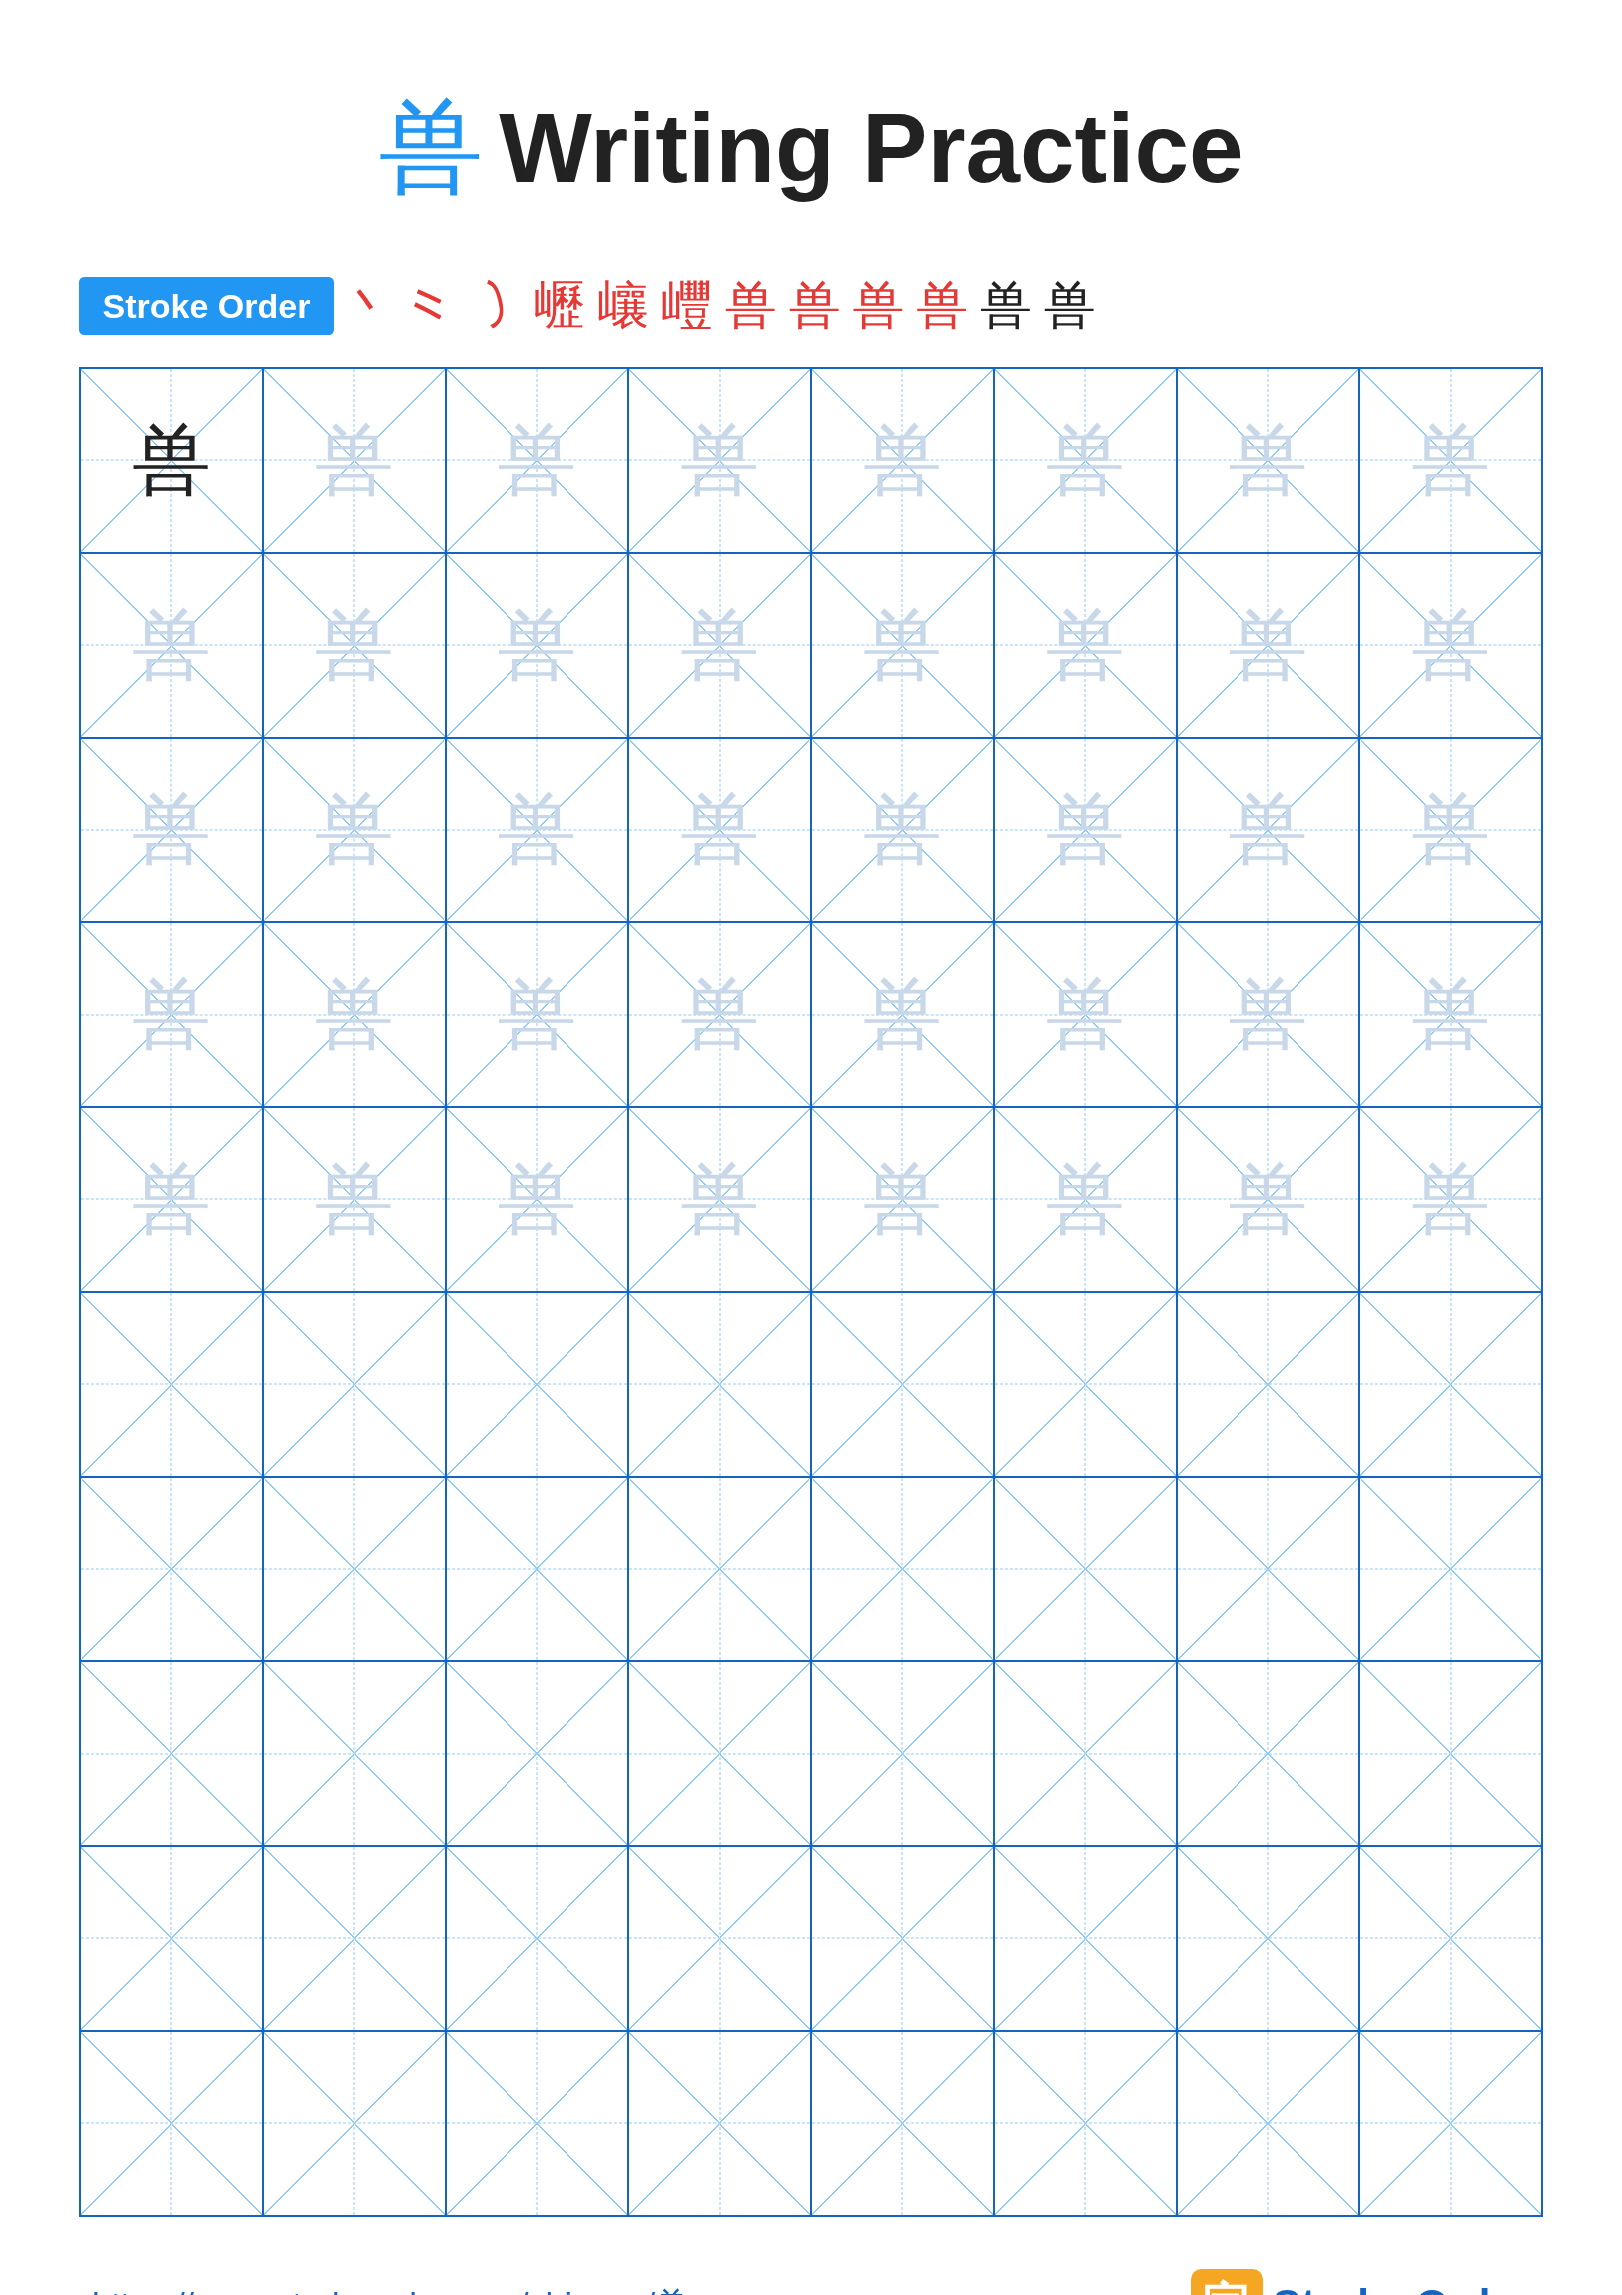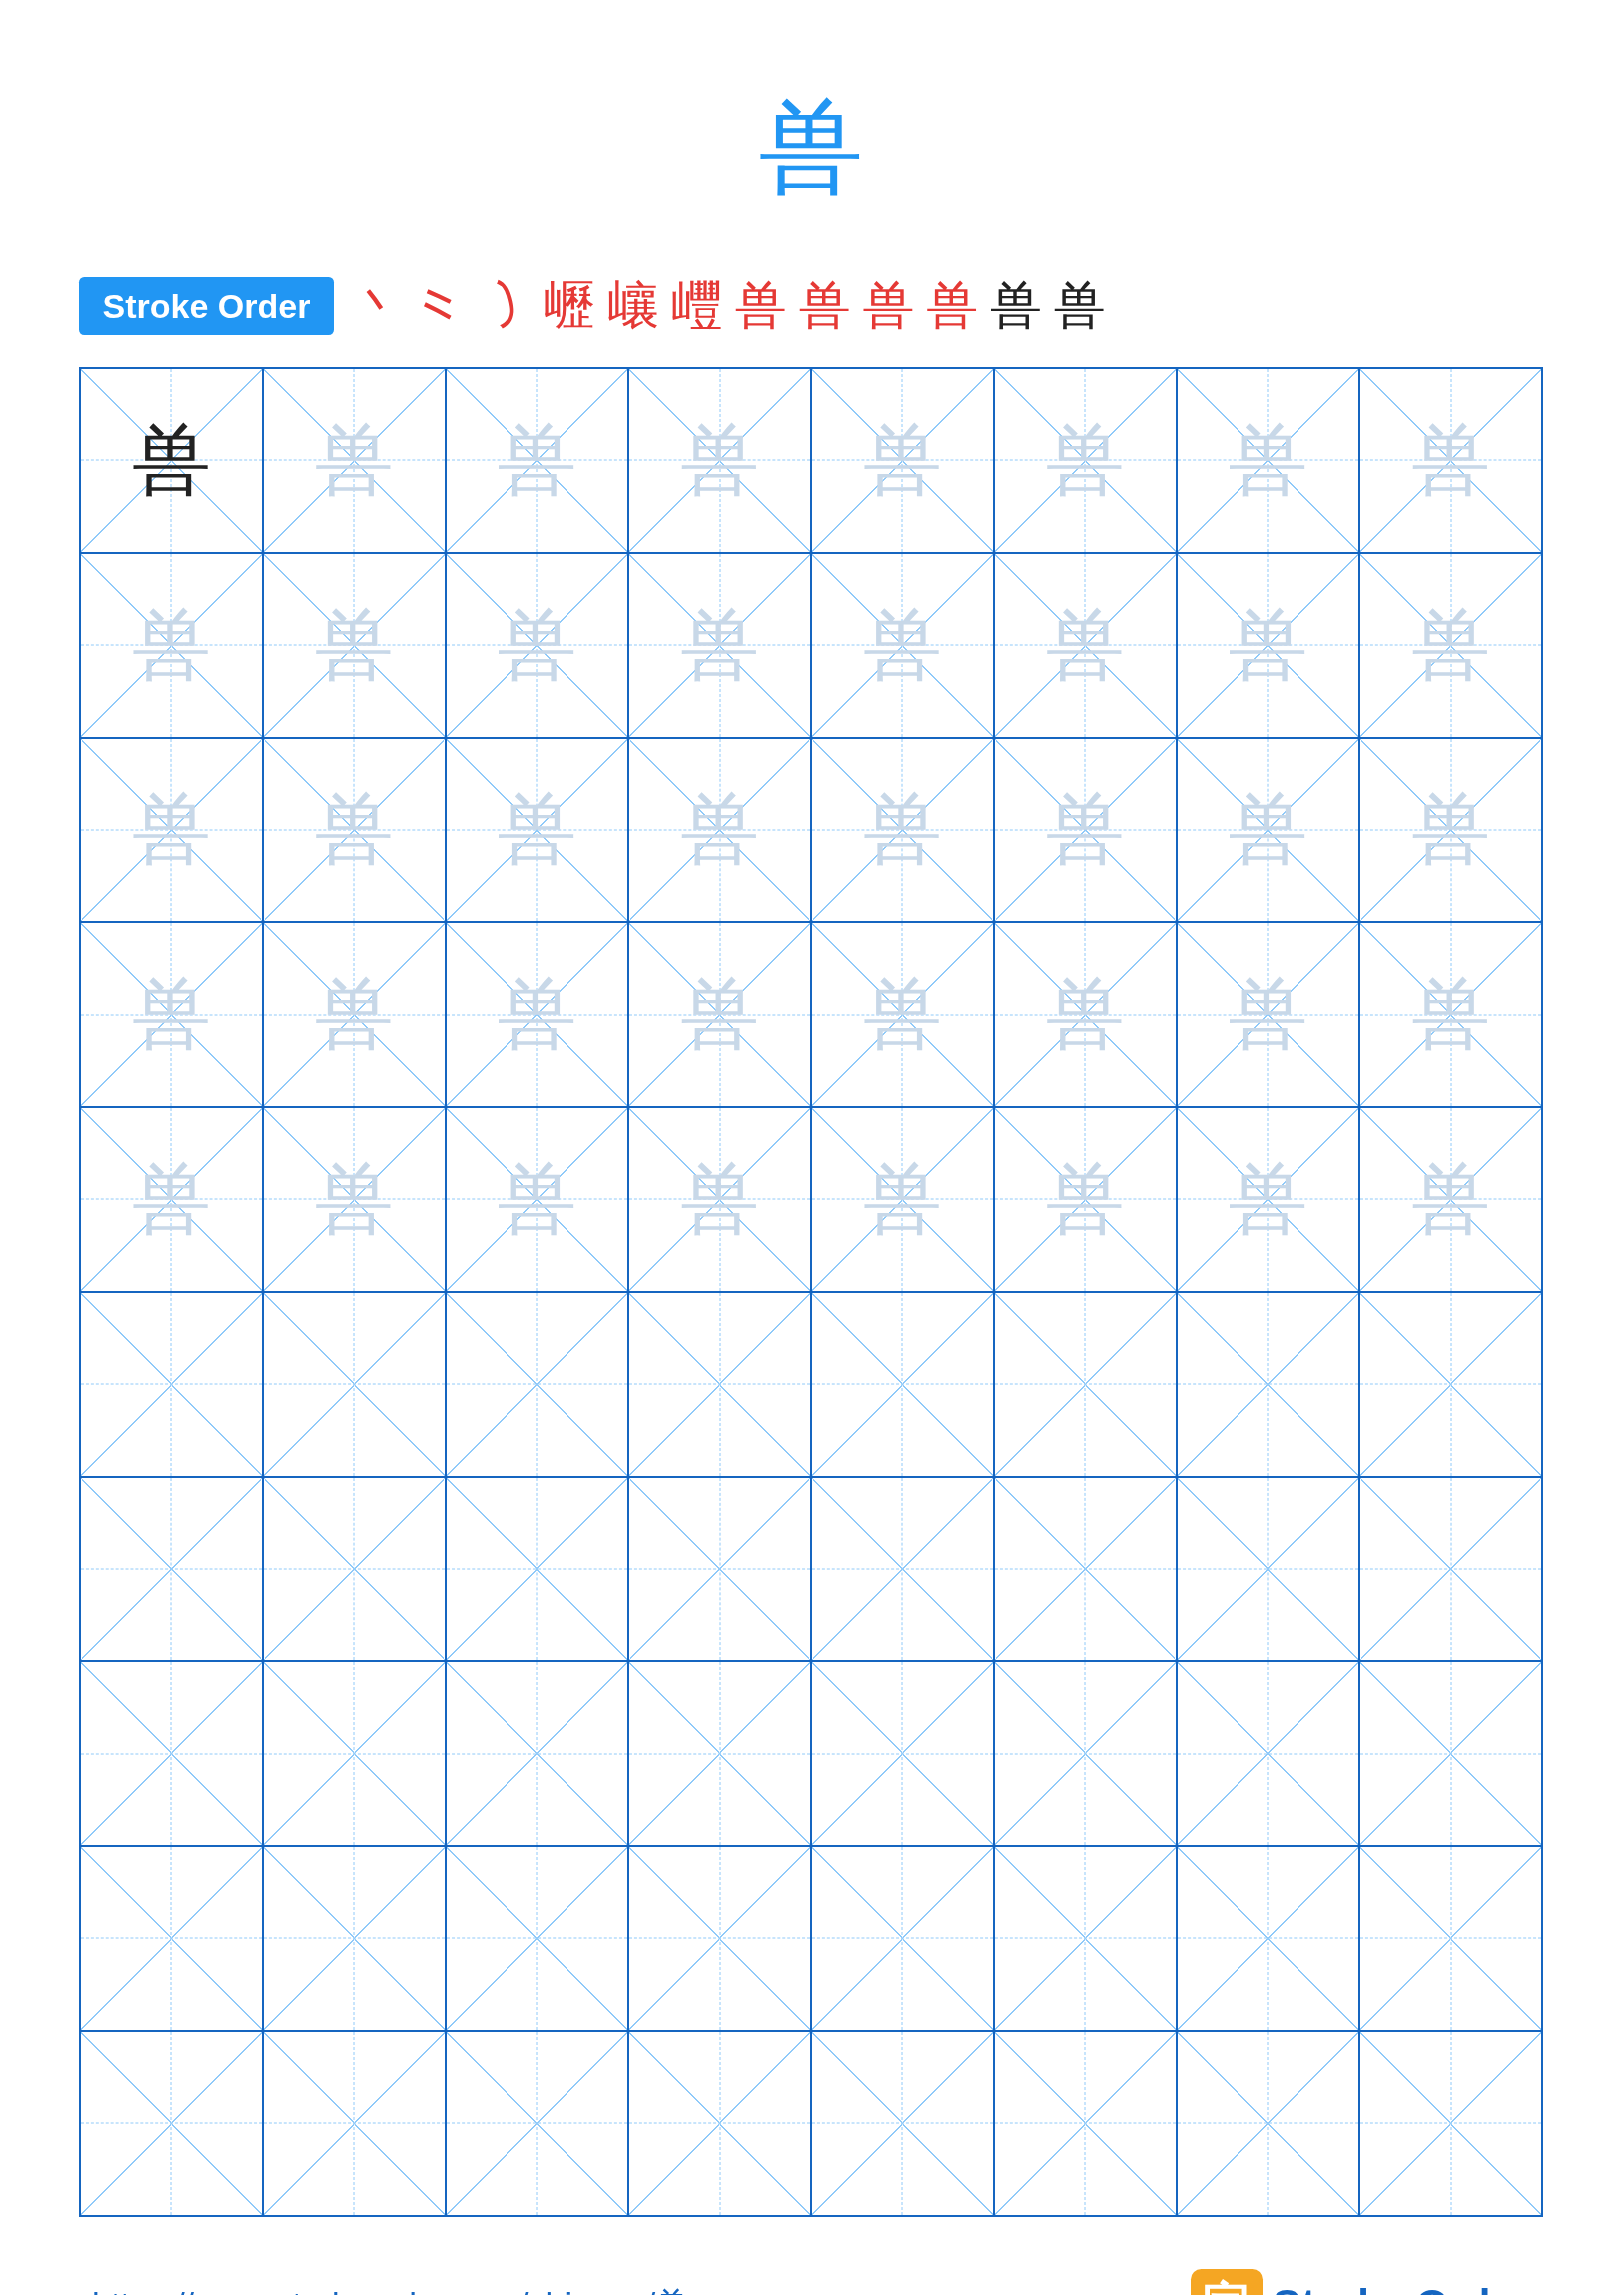--- a/index.html
+++ b/index.html
@@ -40,21 +40,21 @@
       font-weight: bold;
       color: #222;
       font-family: Arial, sans-serif;
     }
 
     .stroke-order-row {
       display: flex;
       align-items: center;
       width: 100%;
       margin-bottom: 26px;
-      gap: 18px;
+      gap: 8px;
     }
 
     .stroke-order-badge {
       background: #2196f3;
       color: white;
       font-size: 34px;
       font-family: Arial, sans-serif;
       font-weight: bold;
       padding: 9.2px 23.6px;
       border-radius: 5.2px;
@@ -219,20 +219,21 @@
       color: #1565c0;
     }
   </style>
 </head>
 <body>
 
 <div class="page">
 
   <div class="title">
     <span class="title-char">兽</span>
+    <span class="title-text">Writing Practice</span>
   </div>
 
   <div class="stroke-order-row">
     <div class="stroke-order-badge">Stroke Order</div>
     <div class="stroke-steps">
       <span class="stroke-step">丶</span>
       <span class="stroke-step">⺀</span>
       <span class="stroke-step">㇁</span>
       <span class="stroke-step">㠣</span>
       <span class="stroke-step">㠤</span>

